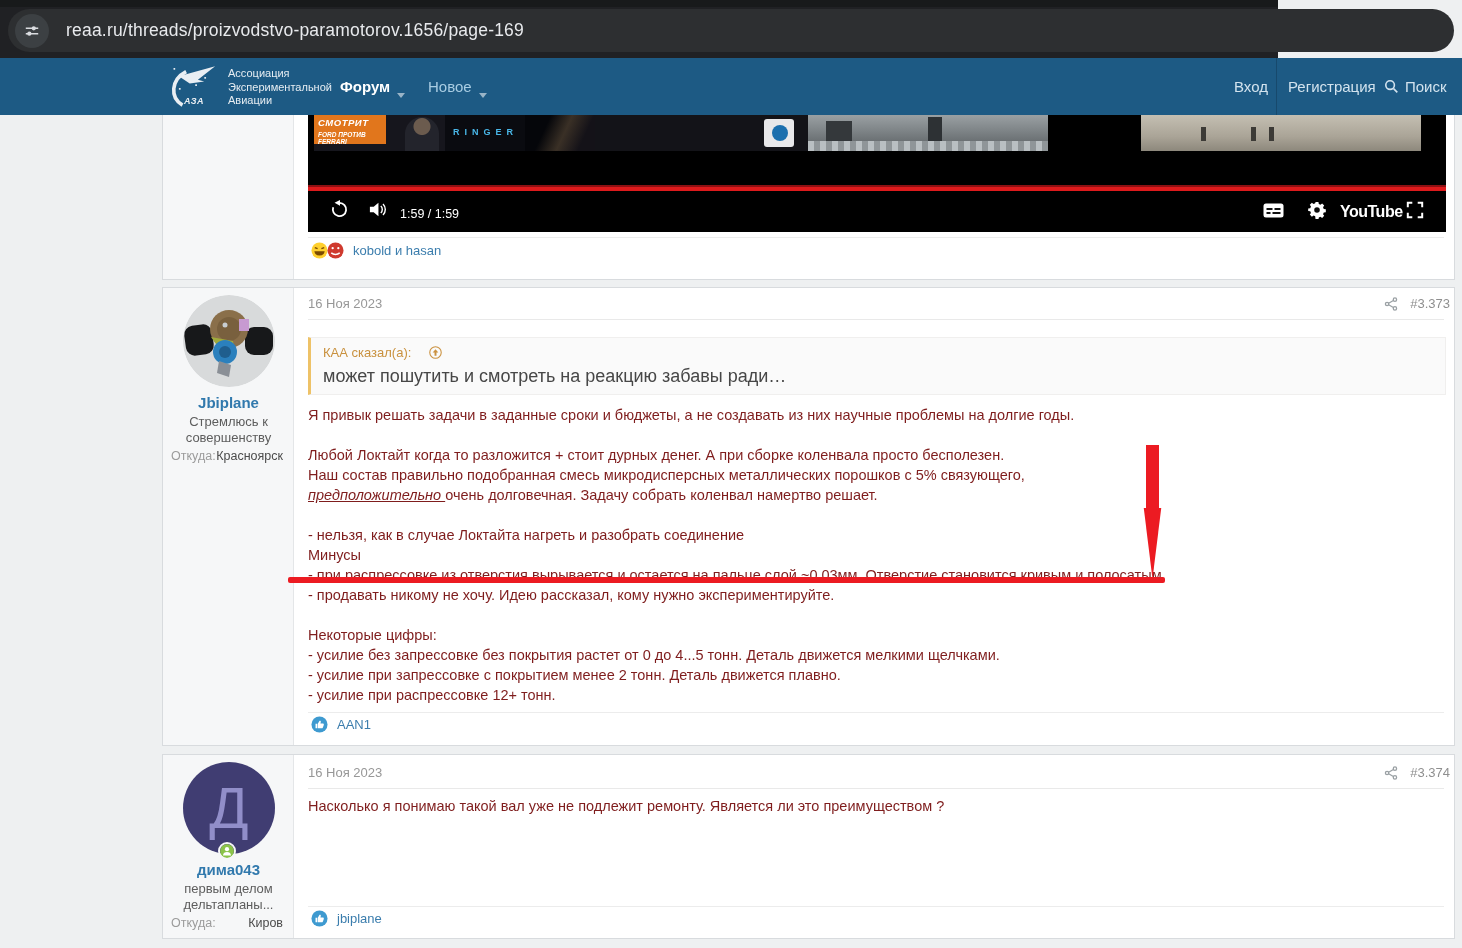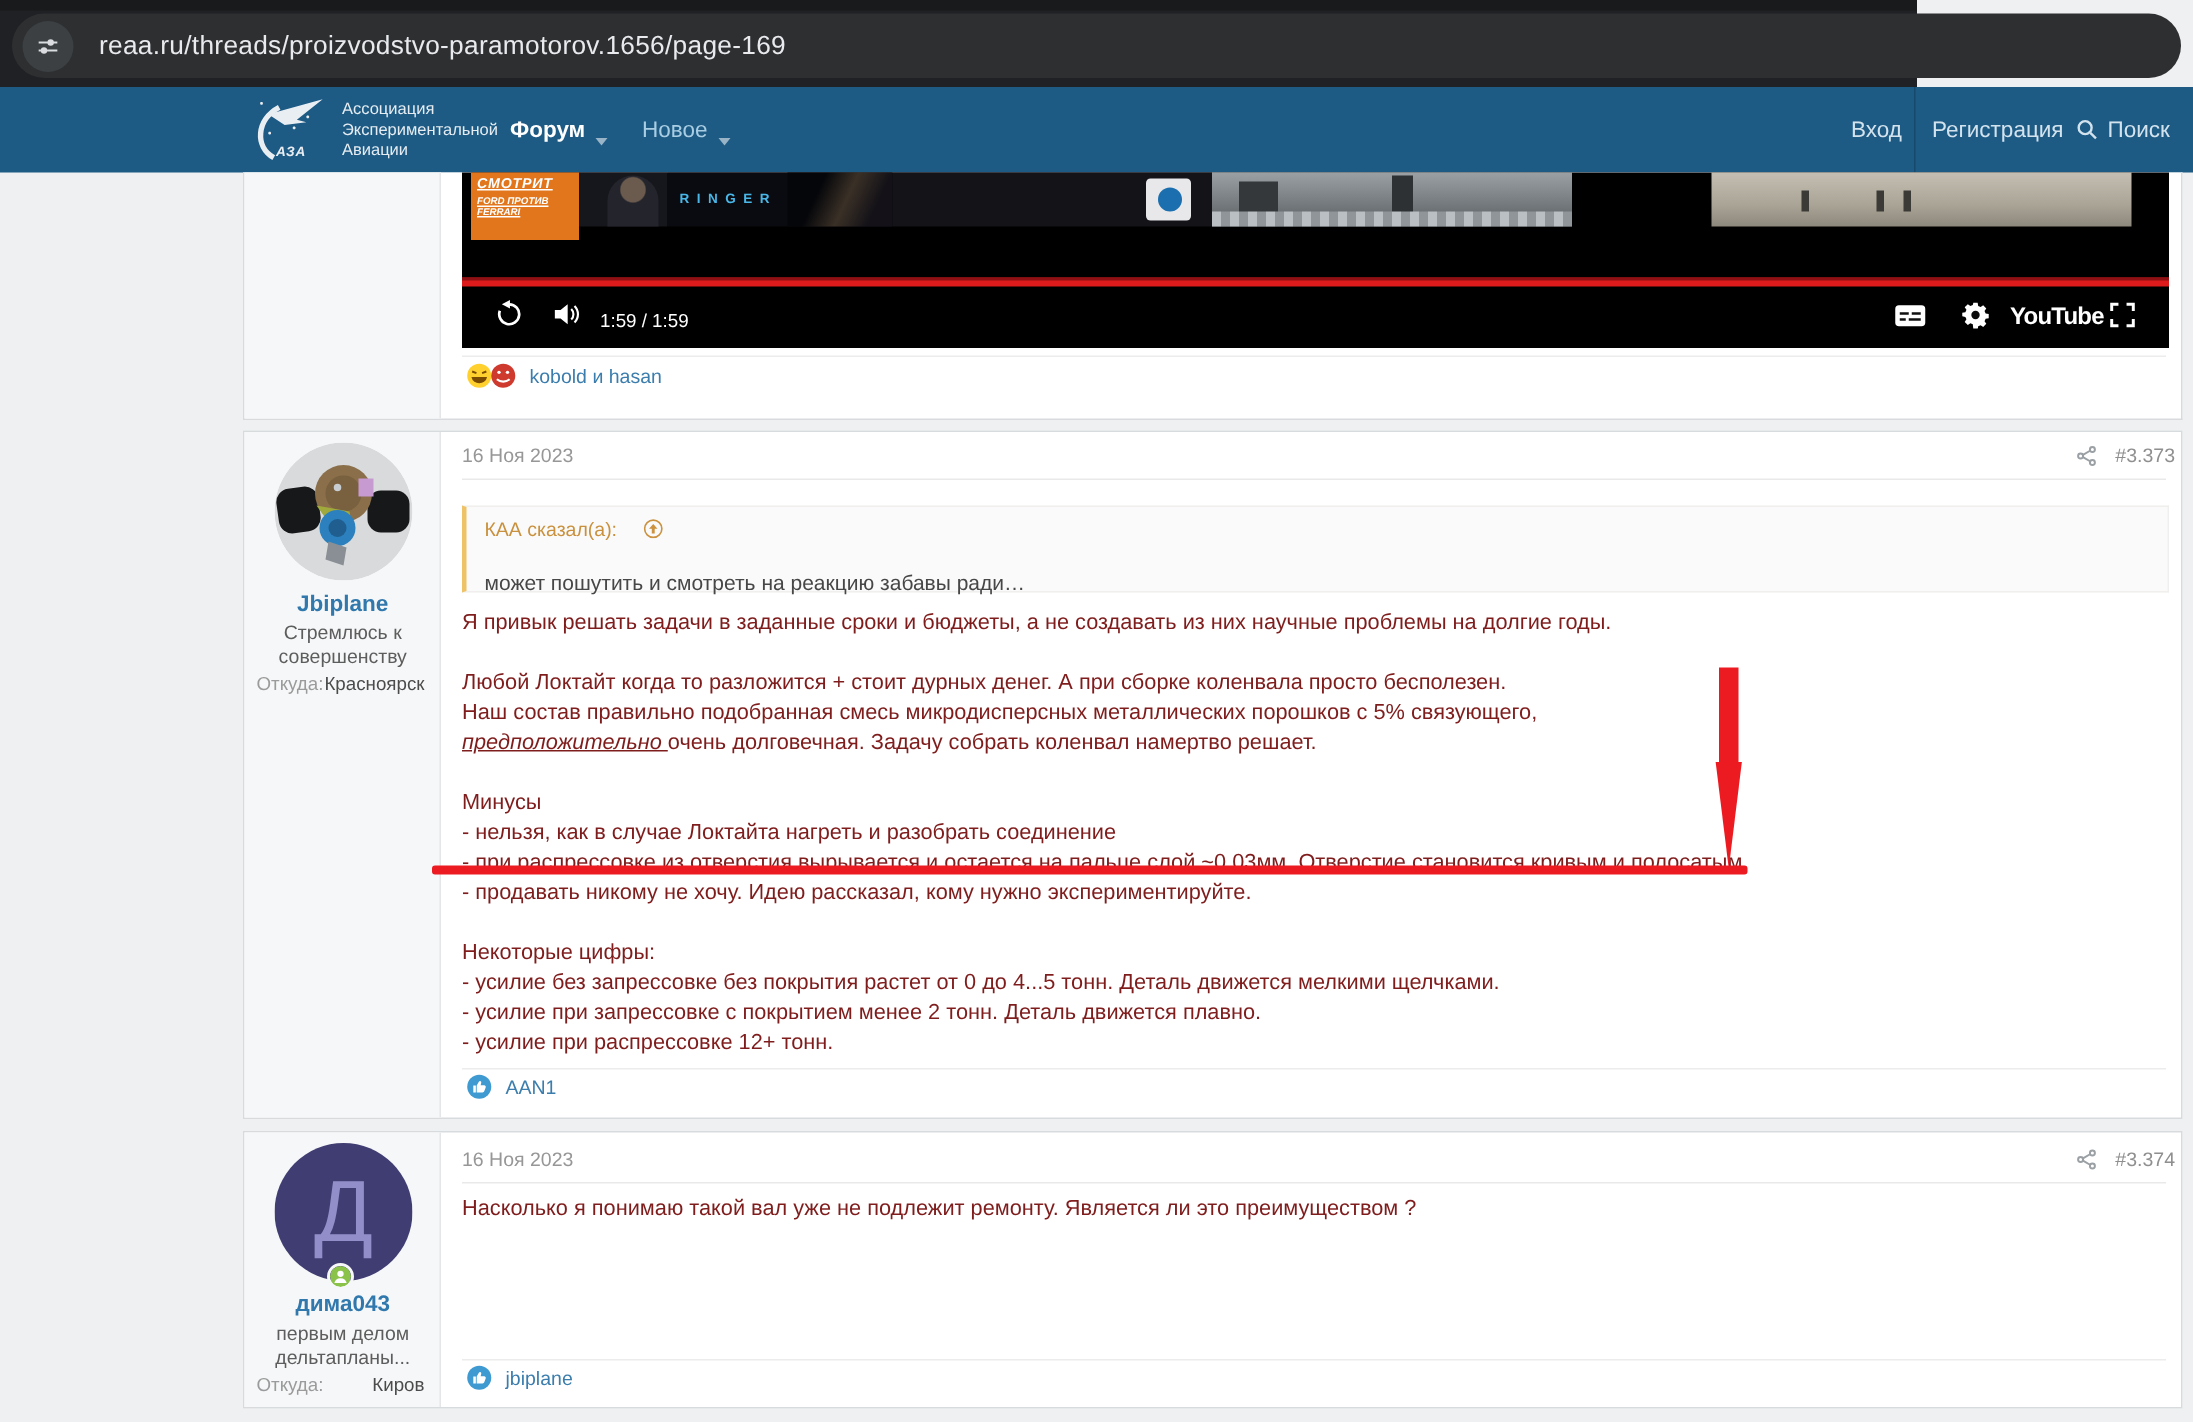--- a/index.html
+++ b/index.html
@@ -48,38 +48,38 @@
   .post-date { position:absolute; left:145px; top:8px; font-size:13px; color:#979797; }
   .post-num { position:absolute; right:4px; top:8px; font-size:13px; color:#8f8f8f; cursor:pointer; }
   .share-btn { position:absolute; right:56px; top:9px; cursor:pointer; }
   .hdr-line { position:absolute; left:145px; right:10px; top:31px; border-top:1px solid #e9e9e9; }
 
   
   .quote { position:absolute; left:145px; top:49px; width:1138px; height:58px; background:#fafafa;
            border:1px solid #f0efee; border-left:3px solid #eec267; padding:7px 12px; }
   .quote-title { font-size:13px; color:#c9913e; display:flex; align-items:center; gap:18px; }
   .quote-title .qa { cursor:pointer; }
-  .quote-body { margin-top:20px; font-size:14px; color:#474747; }
+  .quote-body { margin-top:6px; font-size:18px; color:#474747; }
 
   
   .post-body { position:absolute; left:145px; top:117px; width:1000px; font-size:14.5px; color:#7f1d1d; }
   .pline { line-height:20px; white-space:nowrap; }
   .gap { height:20px; }
   .iu { font-style:italic; text-decoration:underline; }
 
   .rx-line { position:absolute; left:145px; right:10px; border-top:1px solid #ececec; }
   .rx-row { position:absolute; left:148px; display:flex; align-items:center; gap:5px; }
   .rx-users { font-size:13px; color:#3b7dad; cursor:pointer; margin-left:4px; }
 
   
   .video { position:absolute; left:145px; top:0; width:1138px; height:117px; background:#000; cursor:pointer; }
   .thumb { position:absolute; top:0; height:36px; cursor:pointer; }
   .t1 { left:6px; width:131px; background:#16161d; }
-  .t1-orange { position:absolute; left:0; top:0; width:72px; height:45px; background:#e1761c;
-               color:#fff; font-style:italic; font-weight:bold; padding:2px 4px;text-decoration:underline; }
+  .t1-orange { position:absolute; left:0; top:0; width:72px; height:29px; background:#e1761c;
+               color:#fff; font-style:italic; font-weight:bold; padding:2px 4px; }
   .t1-l1 { font-size:9.5px; letter-spacing:0.5px; }
   .t1-l2 { font-size:6.5px; margin-top:3px; }
   .t1-person { position:absolute; right:6px; top:2px; width:34px; height:34px; border-radius:50% 50% 0 0;
                background:radial-gradient(circle at 50% 28%, #6b5b4e 0 8px, #23242c 9px); }
   .t2 { left:137px; width:150px; background:#0a0b10; }
   .t2-txt { position:absolute; left:8px; top:12px; color:#49b7e8; font-size:9px; font-weight:bold;
             letter-spacing:5px; }
   .t2-hand { position:absolute; right:0; top:0; width:70px; height:36px;
              background:linear-gradient(115deg, #05060a 30%, #3a3026 55%, #141218 80%); }
   .t3 { left:287px; width:213px; background:#131318; }
@@ -300,22 +300,22 @@
       <div class="quote-body">может пошутить и смотреть на реакцию забавы ради…</div>
     </div>
 
     <div class="post-body">
       <div class="pline">Я привык решать задачи в заданные сроки и бюджеты, а не создавать из них научные проблемы на долгие годы.</div>
       <div class="gap"></div>
       <div class="pline">Любой Локтайт когда то разложится + стоит дурных денег. А при сборке коленвала просто бесполезен.</div>
       <div class="pline">Наш состав правильно подобранная смесь микродисперсных металлических порошков с 5% связующего,</div>
       <div class="pline"><span class="iu">предположительно </span><span>очень долговечная. Задачу собрать коленвал намертво решает.</span></div>
       <div class="gap"></div>
+      <div class="pline">- нельзя, как в случае Локтайта нагреть и разобрать соединение</div>
       <div class="pline">Минусы</div>
-      <div class="pline">- нельзя, как в случае Локтайта нагреть и разобрать соединение</div>
       <div class="pline">- при распрессовке из отверстия вырывается и остается на пальце слой ~0.03мм. Отверстие становится кривым и полосатым.</div>
       <div class="pline">- продавать никому не хочу. Идею рассказал, кому нужно экспериментируйте.</div>
       <div class="gap"></div>
       <div class="pline">Некоторые цифры:</div>
       <div class="pline">- усилие без запрессовке без покрытия растет от 0 до 4...5 тонн. Деталь движется мелкими щелчками.</div>
       <div class="pline">- усилие при запрессовке с покрытием менее 2 тонн. Деталь движется плавно.</div>
       <div class="pline">- усилие при распрессовке 12+ тонн.</div>
     </div>
 
     <div class="rx-line" style="top:424px;"></div>

